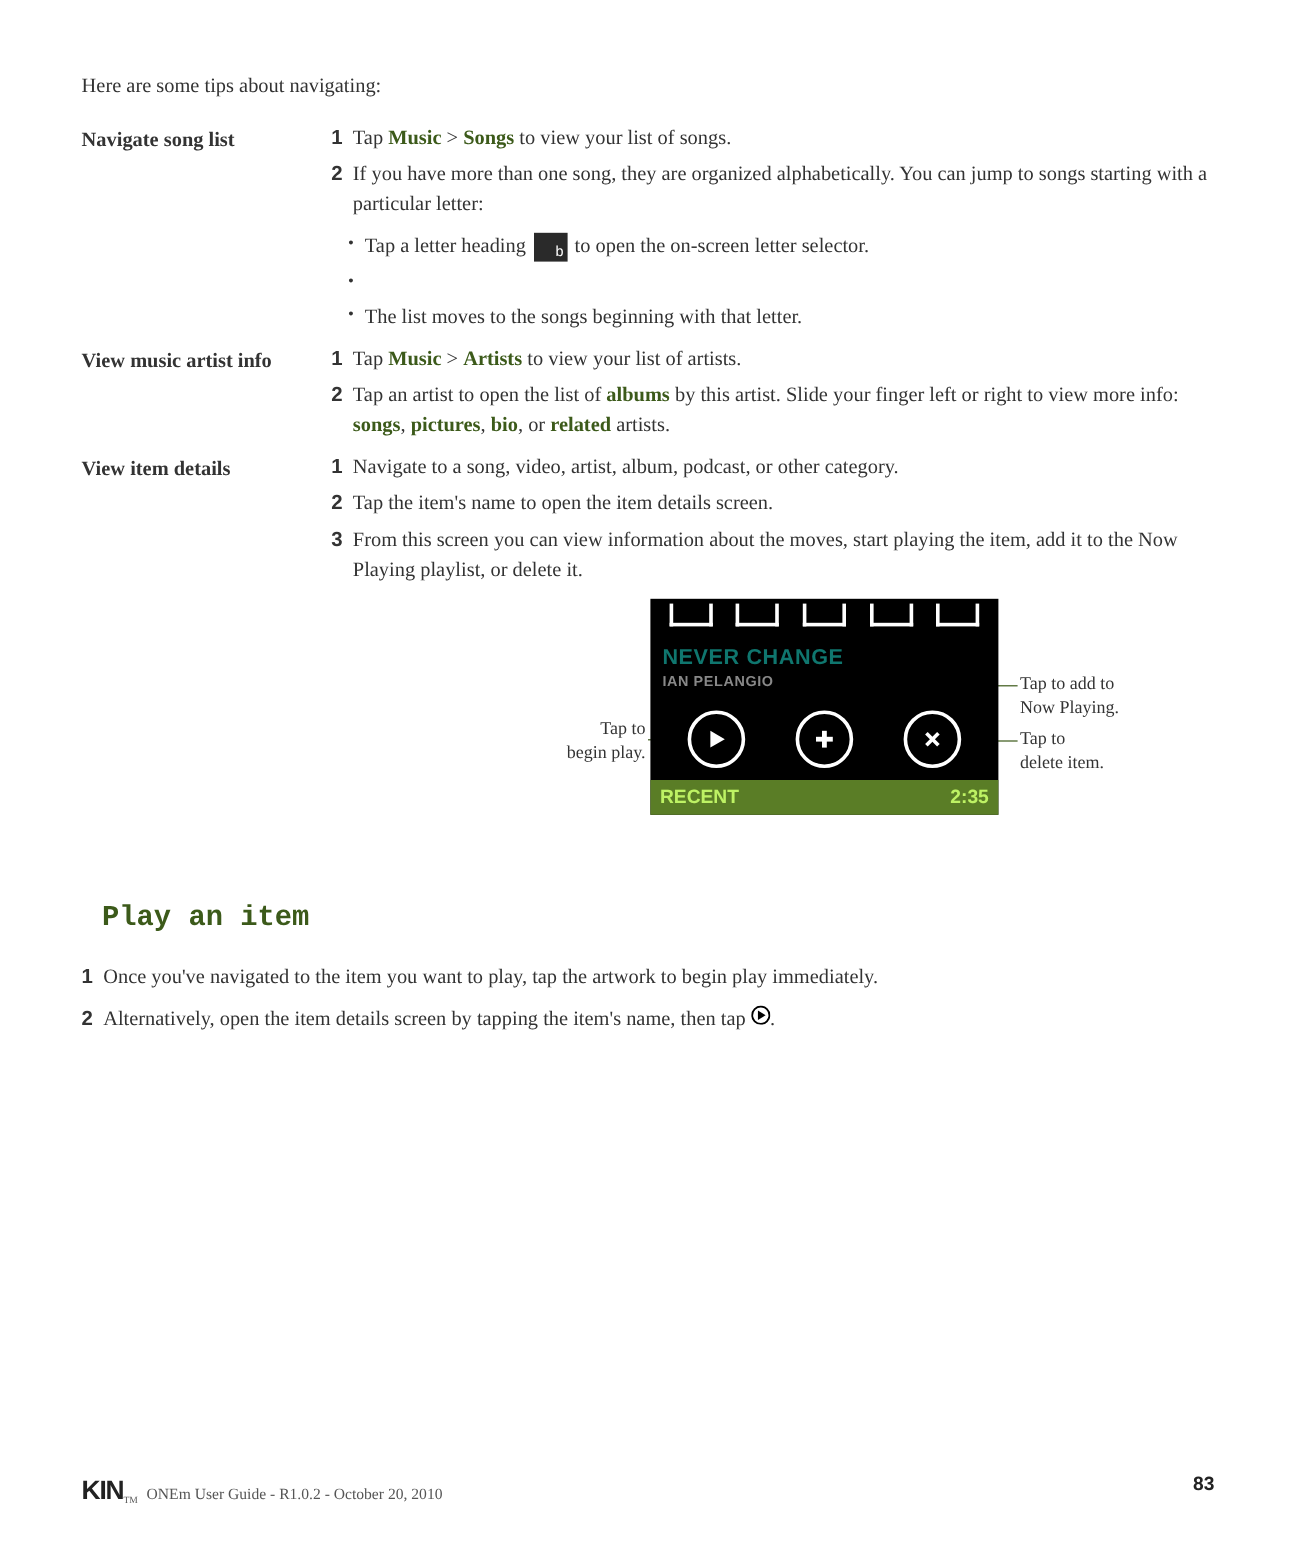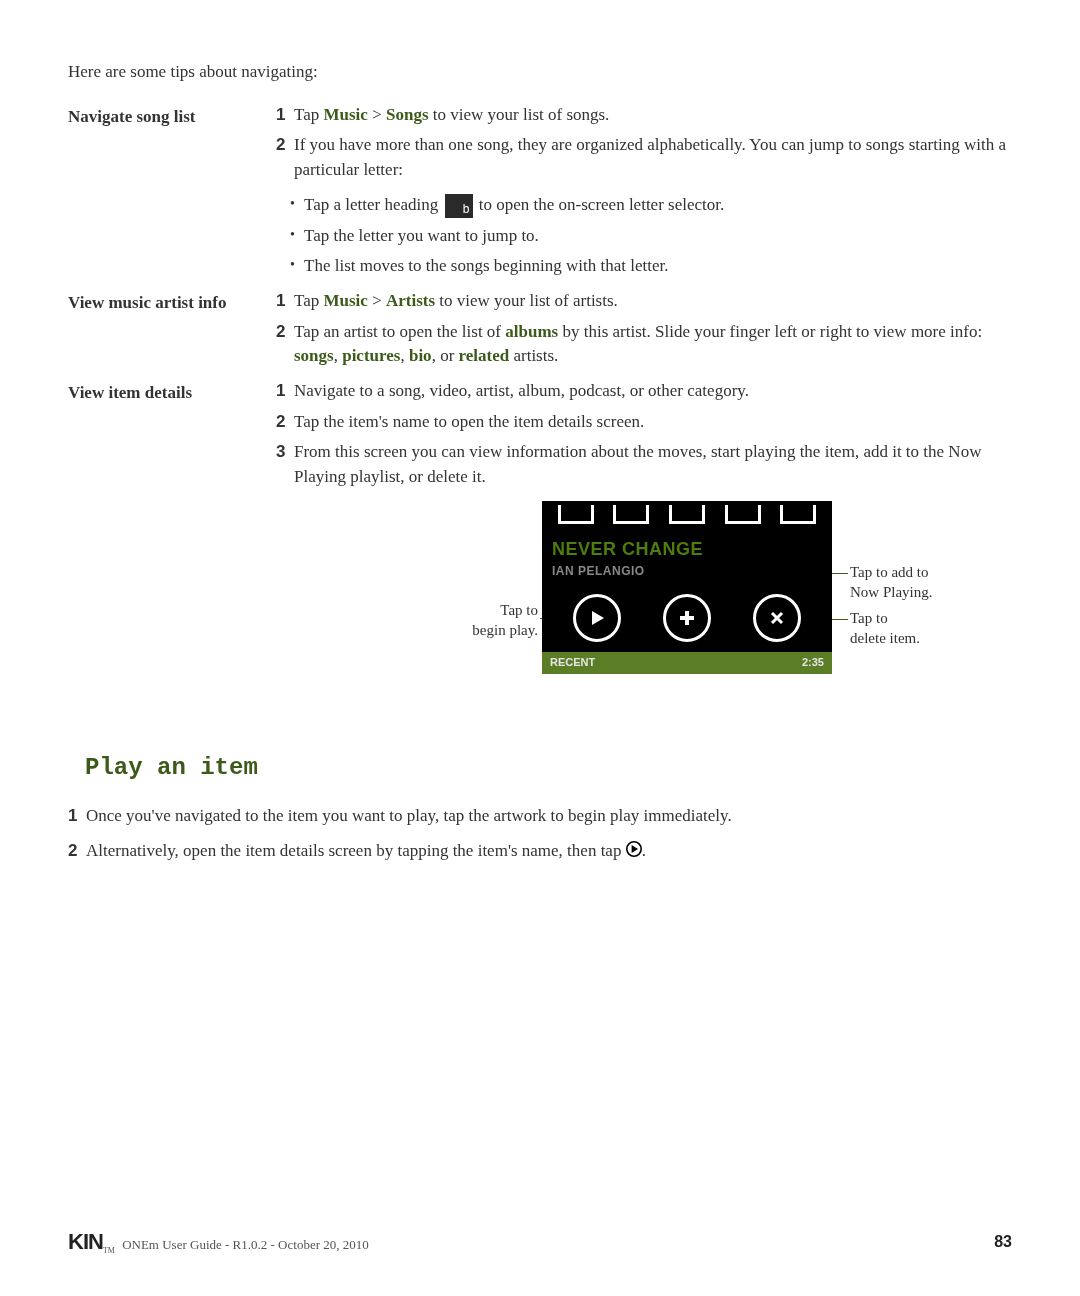--- a/index.html
+++ b/index.html
@@ -121,21 +121,21 @@
     justify-content: space-around;
     padding: 4px 6px 2px 6px;
   }
   .device .black-bars div {
     width: 30px;
     height: 16px;
     border: 3px solid #fff;
     border-top: none;
   }
   .device .song-title {
-    color: #4d7c0f;
+    color: #0f766e;
     font-family: Arial, sans-serif;
     font-weight: bold;
     font-size: 18px;
     padding: 10px 10px 0 10px;
     letter-spacing: 0.5px;
   }
   .device .artist {
     color: #888;
     font-family: Arial, sans-serif;
     font-weight: bold;
@@ -161,25 +161,25 @@
     color: #fff;
     font-family: Arial, sans-serif;
     font-weight: bold;
     font-size: 16px;
     padding: 4px 10px 4px 10px;
   }
   .device .footer-bar {
     display: flex;
     justify-content: space-between;
     background: #5a7d26;
-    color: #e5e5e5;
+    color: #bef264;
     padding: 3px 8px;
     font-family: 'Arial Narrow', Arial, sans-serif;
     font-weight: bold;
-    font-size: 11px;
+    font-size: 16px;
     align-items: flex-end;
   }
   .callout {
     position: absolute;
     font-size: 15px;
     line-height: 1.3;
   }
   .callout-left {
     left: -2px;
     top: 100px;
@@ -205,21 +205,21 @@
   .line-add  { left: 274px; top: 72px; width: 140px; }
   .line-add-v { left: 274px; top: 72px; width: 1px; height: 40px; background:#3c5a1a; position:absolute;}
   .line-del  { left: 344px; top: 118px; width: 70px; }
   .page-footer {
     position: absolute;
     bottom: 38px;
     left: 68px;
     right: 68px;
     display: flex;
     justify-content: space-between;
-    align-items: center;
+    align-items: flex-start;
     font-size: 13px;
     color: #555;
     gap: 44px;
   }
   .kin-logo {
     display: inline-block;
     margin-right: 4px;
   }
   .kin-logo-text {
     font-family: Arial, sans-serif;
@@ -260,21 +260,20 @@
     </div>
     <div class="bullet-list">
       <div class="bullet-item">
         <div class="bullet">•</div>
         <div>
           <span>Tap a letter heading </span><span class="letter-b"><span class="b-label">b</span></span><span> to open the on-screen letter selector.</span>
         </div>
       </div>
       <div class="bullet-item">
         <div class="bullet">•</div>
-        <div>Tap the letter you want to jump to.</div>
       </div>
       <div class="bullet-item">
         <div class="bullet">•</div>
         <div>The list moves to the songs beginning with that letter.</div>
       </div>
     </div>
   </div>
 </div>
 
 <div class="row">

